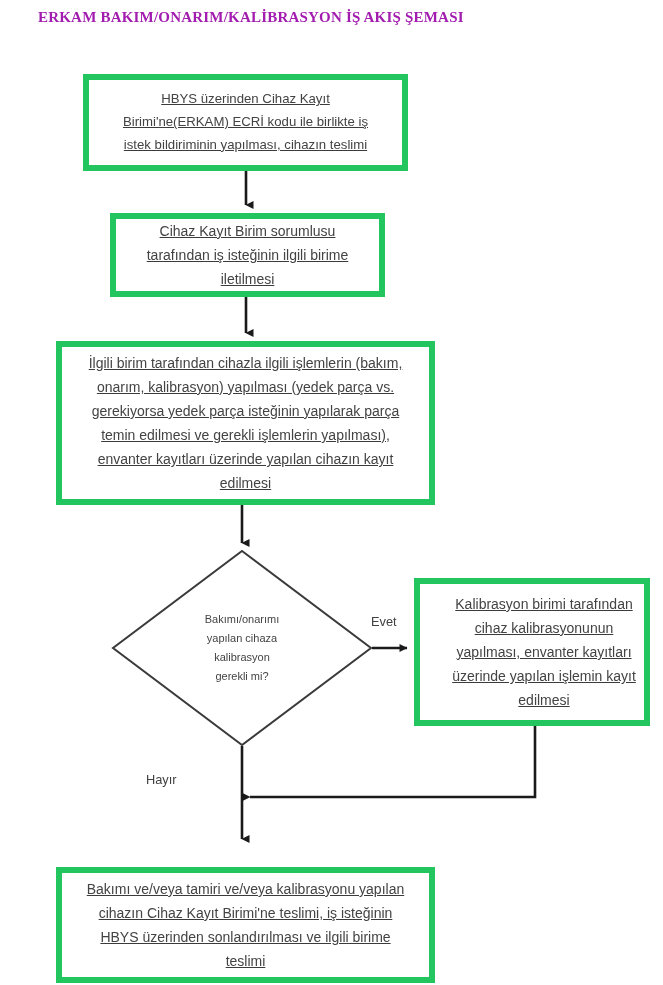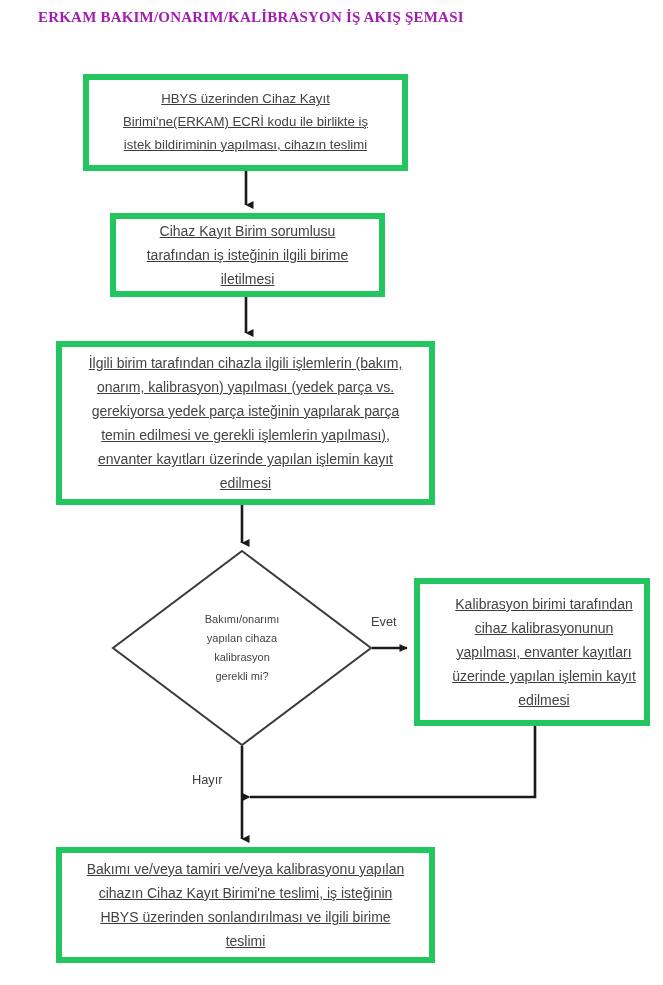--- a/index.html
+++ b/index.html
@@ -50,21 +50,21 @@
     font-size: 14px;
     line-height: 1.72;
     color: #434343;
     white-space: pre-line;
   }
   #box-request  { left: 83px;  top: 74px;  width: 325px; height: 97px; }
   #box-request .txt { font-size: 13.2px; }
   #box-forward  { left: 110px; top: 213px; width: 275px; height: 84px; }
   #box-process  { left: 56px;  top: 341px; width: 379px; height: 164px; }
   #box-calib    { left: 414px; top: 578px; width: 236px; height: 148px; padding-left: 24px; }
-  #box-deliver  { left: 56px;  top: 847px; width: 379px; height: 116px; }
+  #box-deliver  { left: 56px;  top: 867px; width: 379px; height: 116px; }
 
   #decision {
     position: absolute;
     left: 112px;
     top: 550px;
     width: 260px;
     height: 196px;
   }
   #decision .diamond-label {
     position: absolute;
@@ -82,21 +82,21 @@
     white-space: pre-line;
     pointer-events: none;
   }
   .edge-label {
     position: absolute;
     font-size: 12.8px;
     color: #404040;
     white-space: nowrap;
   }
   #label-evet  { left: 371px; top: 614px; }
-  #label-hayir { left: 146px; top: 772px; margin-left: 46px; }
+  #label-hayir { left: 146px; top: 772px; }
 
   #connectors {
     position: absolute;
     left: 0;
     top: 0;
     width: 663px;
     height: 985px;
     pointer-events: none;
   }
 </style>
@@ -144,21 +144,21 @@
     <span class="txt">Cihaz Kayıt Birim sorumlusu
 tarafından iş isteğinin ilgili birime
 iletilmesi</span>
   </div>
 
   <div class="node" id="box-process">
     <span class="txt">İlgili birim tarafından cihazla ilgili işlemlerin (bakım,
 onarım, kalibrasyon) yapılması (yedek parça vs.
 gerekiyorsa yedek parça isteğinin yapılarak parça
 temin edilmesi ve gerekli işlemlerin yapılması),
-envanter kayıtları üzerinde yapılan işlemin kayıt
+envanter kayıtları üzerinde yapılan cihazın kayıt
 edilmesi</span>
   </div>
 
   <div id="decision">
     <div class="diamond-label">Bakımı/onarımı
 yapılan cihaza
 kalibrasyon
 gerekli mi?</div>
   </div>
 

